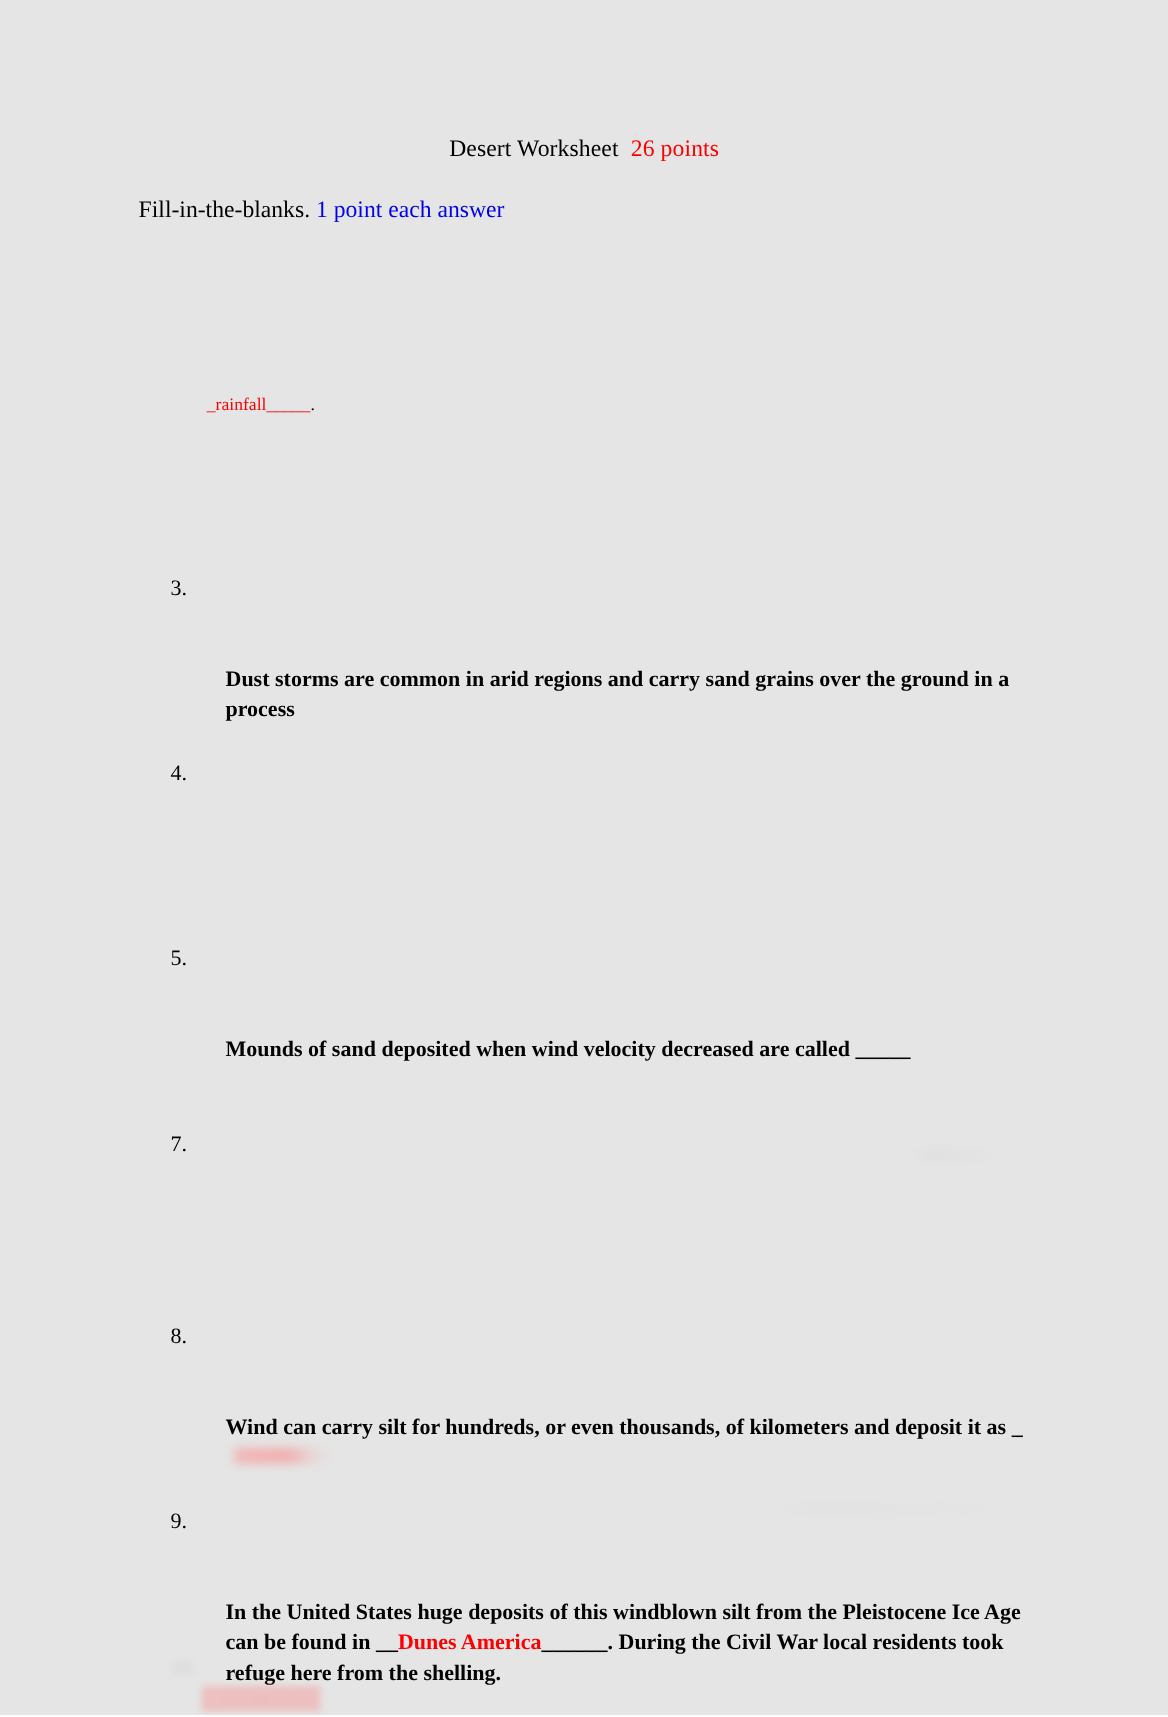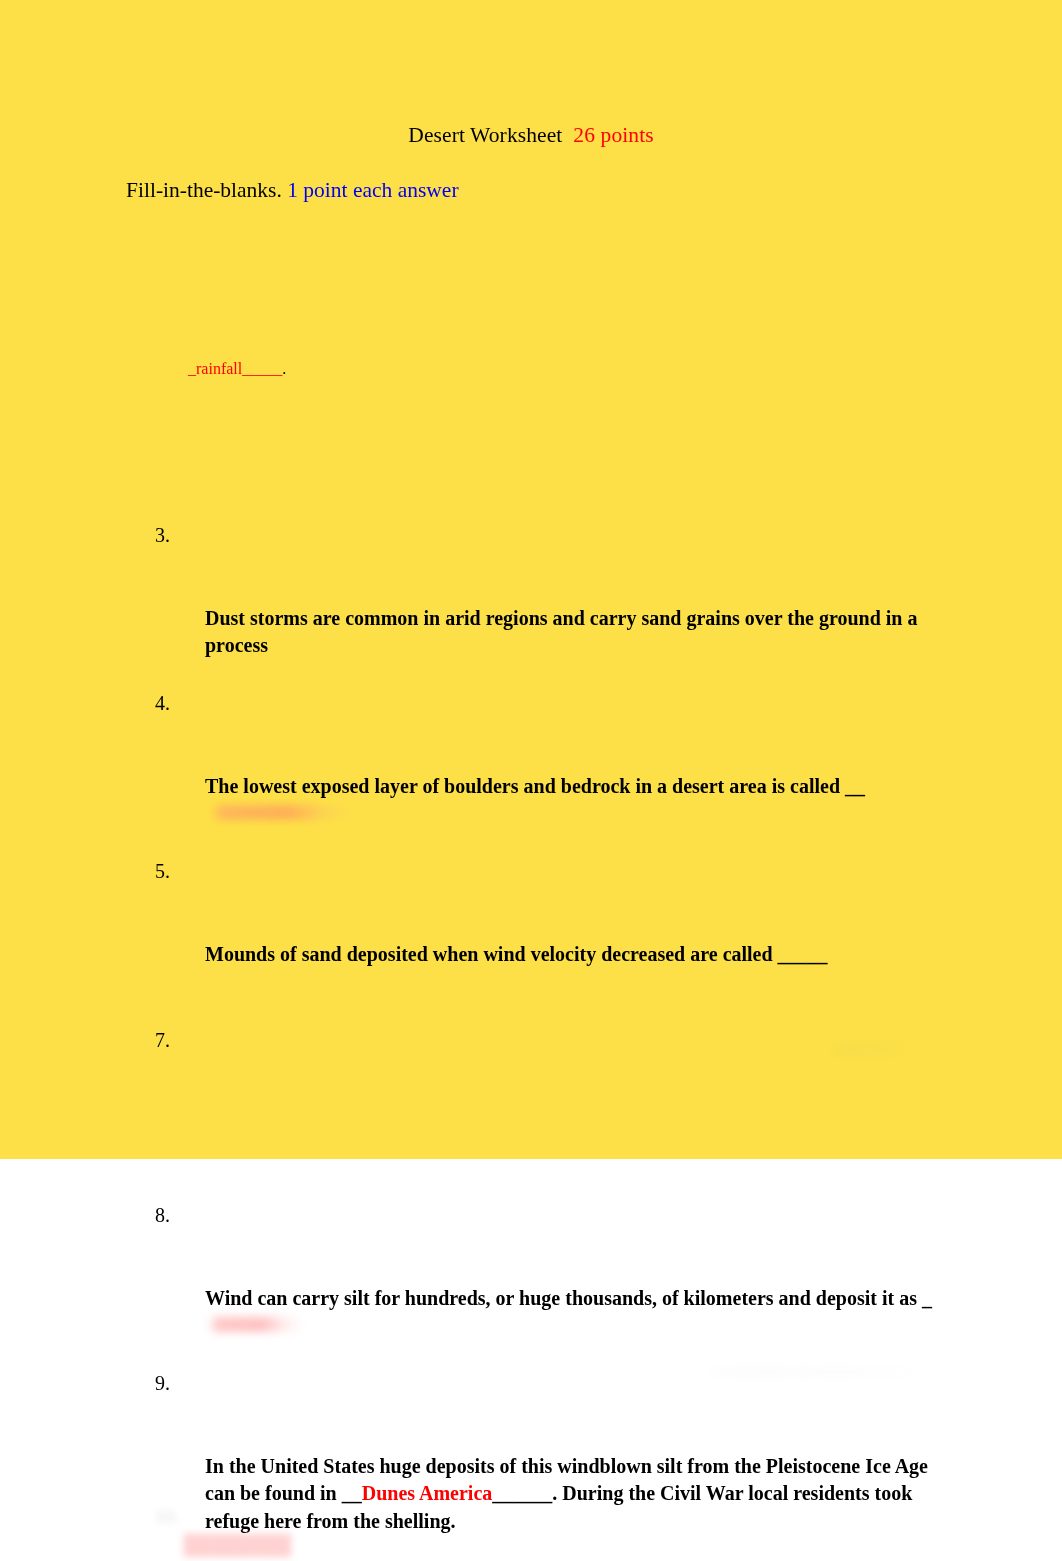--- a/index.html
+++ b/index.html
@@ -12,22 +12,22 @@
     height: 1561px;
     position: relative;
     font-family: "Liberation Serif", "DejaVu Serif", serif;
     color: #000000;
     overflow: hidden;
   }
 
   .page {
     position: relative;
     width: 1062px;
-    height: 1159px;
-    background: #fde047;
+    height: 1559px;
+    background: #e5e5e5;
   }
 
   
   .doc-title {
     position: absolute;
     left: 0;
     top: 122px;
     width: 1062px;
     text-align: center;
     font-size: 21.5px;
@@ -159,35 +159,34 @@
 
   <div class="orphan-answer"><span>_rainfall_____</span><span class="blk">.</span></div>
 
   <div class="q" id="q3">
     <span class="num">3.</span>
     <span class="body">Dust storms are common in arid regions and carry sand grains over the ground in a process</span>
   </div>
 
   <div class="q" id="q4">
     <span class="num">4.</span>
-    <span class="body"><span>The lowest exposed layer of boulders and bedrock in a desert area is called __</span><span class="smudge"></span></span>
   </div>
 
   <div class="q" id="q5">
     <span class="num">5.</span>
     <span class="body">Mounds of sand deposited when wind velocity decreased are called _____</span>
   </div>
 
   <div class="q" id="q7">
     <span class="num">7.</span>
   </div>
 
   <div class="q" id="q8">
     <span class="num">8.</span>
-    <span class="body"><span>Wind can carry silt for hundreds, or huge thousands, of kilometers and deposit it as _</span><span class="smudge"></span></span>
+    <span class="body"><span>Wind can carry silt for hundreds, or even thousands, of kilometers and deposit it as _</span><span class="smudge"></span></span>
   </div>
 
   <div class="q" id="q9">
     <span class="num">9.</span>
     <span class="body"><span>In the United States huge deposits of this windblown silt from the Pleistocene Ice Age can be found in __</span><span class="red">Dunes America</span><span>______. During the Civil War local residents took refuge here from the shelling.</span></span>
   </div>
 
   <div class="ghost-line" id="ghost-q7"></div>
   <div class="ghost-line" id="ghost-q9"></div>
 

